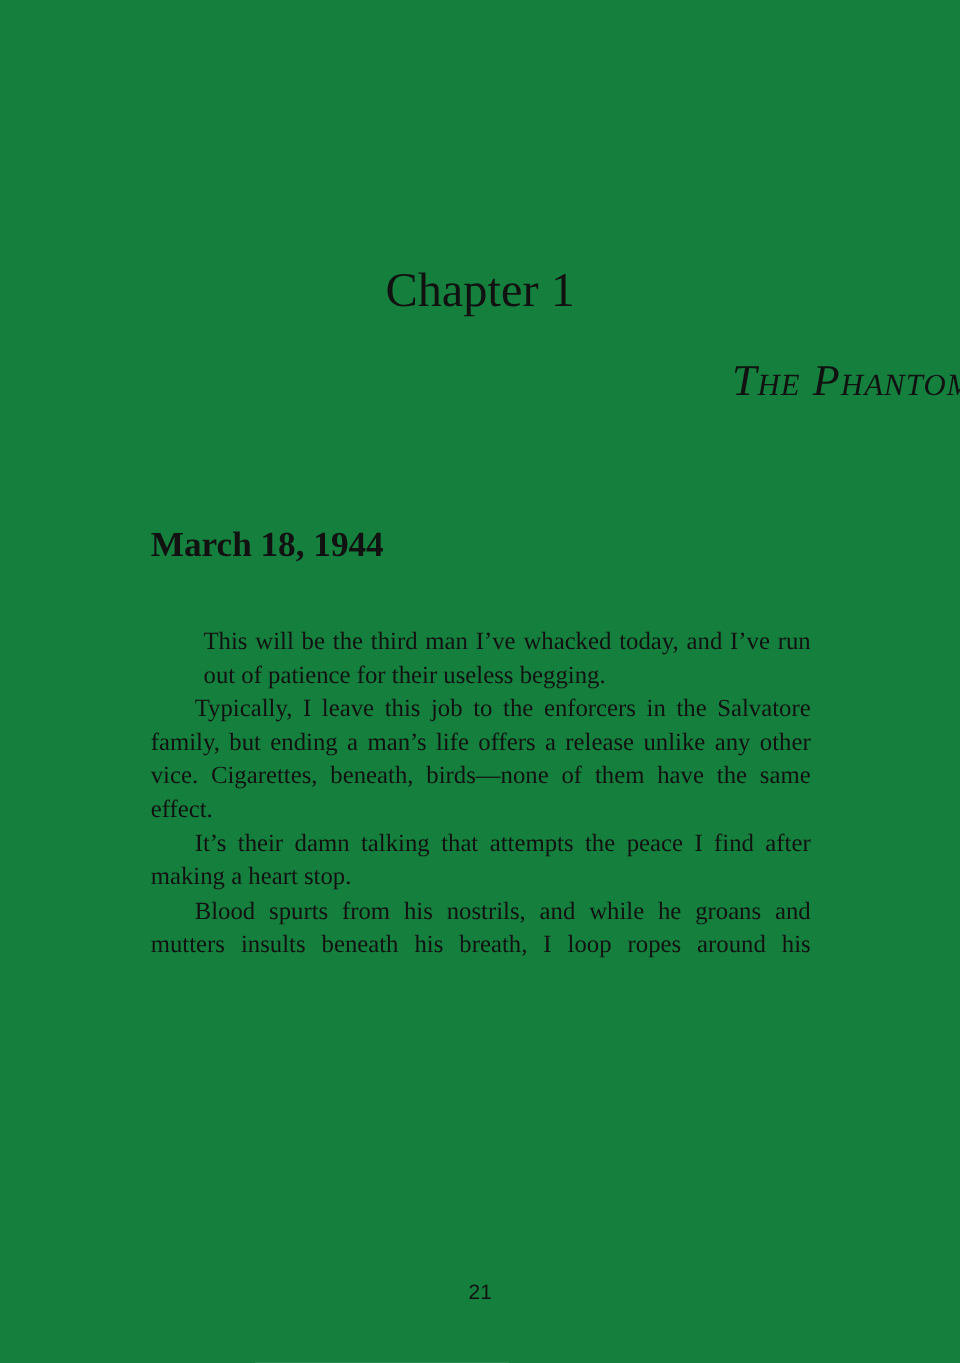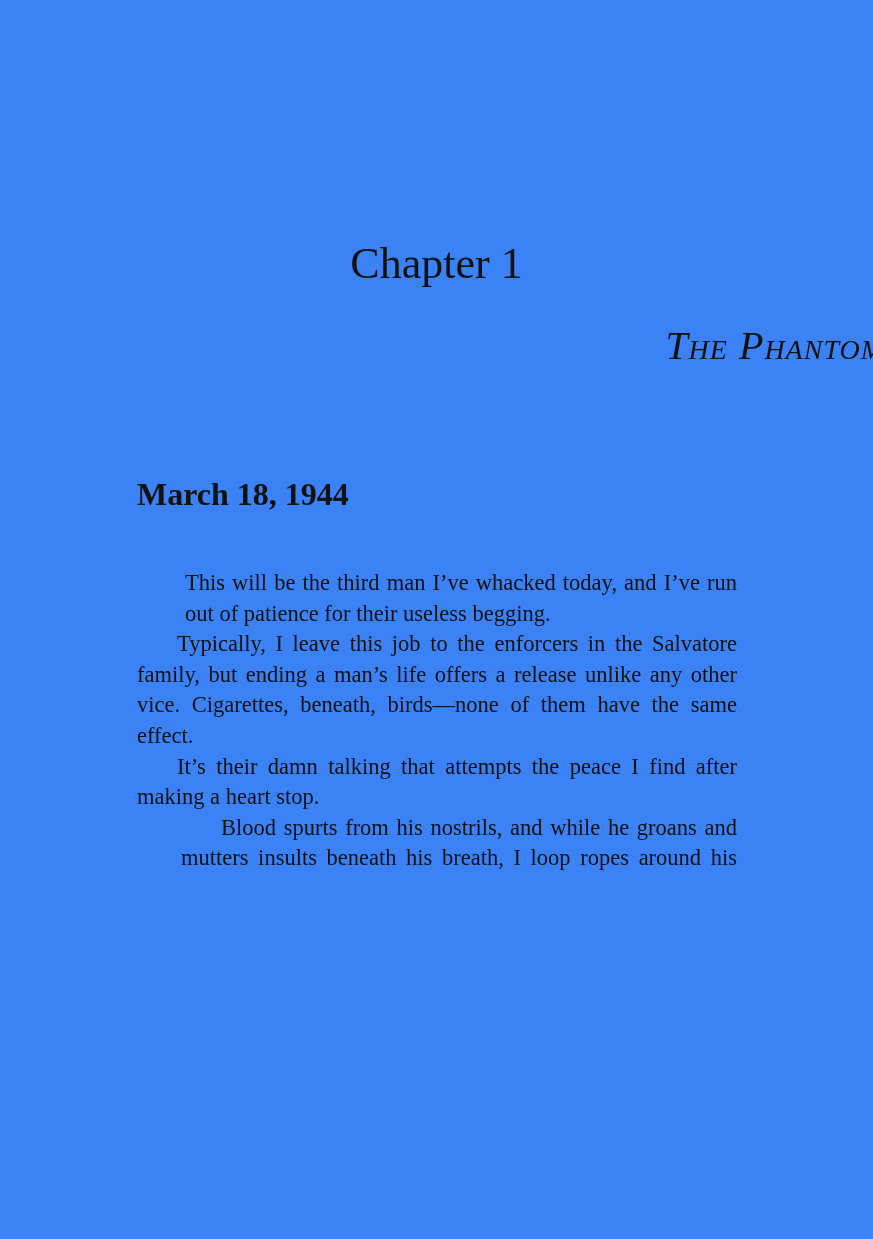--- a/index.html
+++ b/index.html
@@ -12,21 +12,21 @@
     height: 1239px;
     position: relative;
     overflow: hidden;
     color: #111111;
   }
   .page {
     position: absolute;
     left: 0; top: 0;
     width: 873px;
     height: 1239px;
-    background: #3b82f6;
+    background: #15803d;
   }
   .chapter-number {
     position: absolute;
     top: 236px;
     left: 0;
     width: 873px;
     text-align: center;
     font-family: "Liberation Serif", "DejaVu Serif", serif;
     font-size: 44px;
     line-height: 56px;
@@ -70,21 +70,20 @@
   .body-text p {
     margin: 0;
     text-indent: 40px;
   }
   .body-text p.first {
     text-indent: 0;
     margin-left: 48px;
   }
   .body-text p.last {
     text-align-last: justify;
-    margin-left: 44px;
   }
   .page-number {
     position: absolute;
     top: 1164px;
     left: 0;
     width: 873px;
     text-align: center;
     font-family: "Liberation Sans", "DejaVu Sans", sans-serif;
     font-size: 19px;
     line-height: 24px;
@@ -102,14 +101,15 @@
 
   <div class="date-heading">March 18, 1944</div>
 
   <div class="body-text">
     <p class="first">This will be the third man I’ve whacked today, and I’ve run out of patience for their useless begging.</p>
     <p>Typically, I leave this job to the enforcers in the Salvatore family, but ending a man’s life offers a release unlike any other vice. Cigarettes, beneath, birds—none of them have the same effect.</p>
     <p>It’s their damn talking that attempts the peace I find after making a heart stop.</p>
     <p class="last">Blood spurts from his nostrils, and while he groans and mutters insults beneath his breath, I loop ropes around his</p>
   </div>
 
+  <div class="page-number">21</div>
 
 </div>
 
 </body></html>

